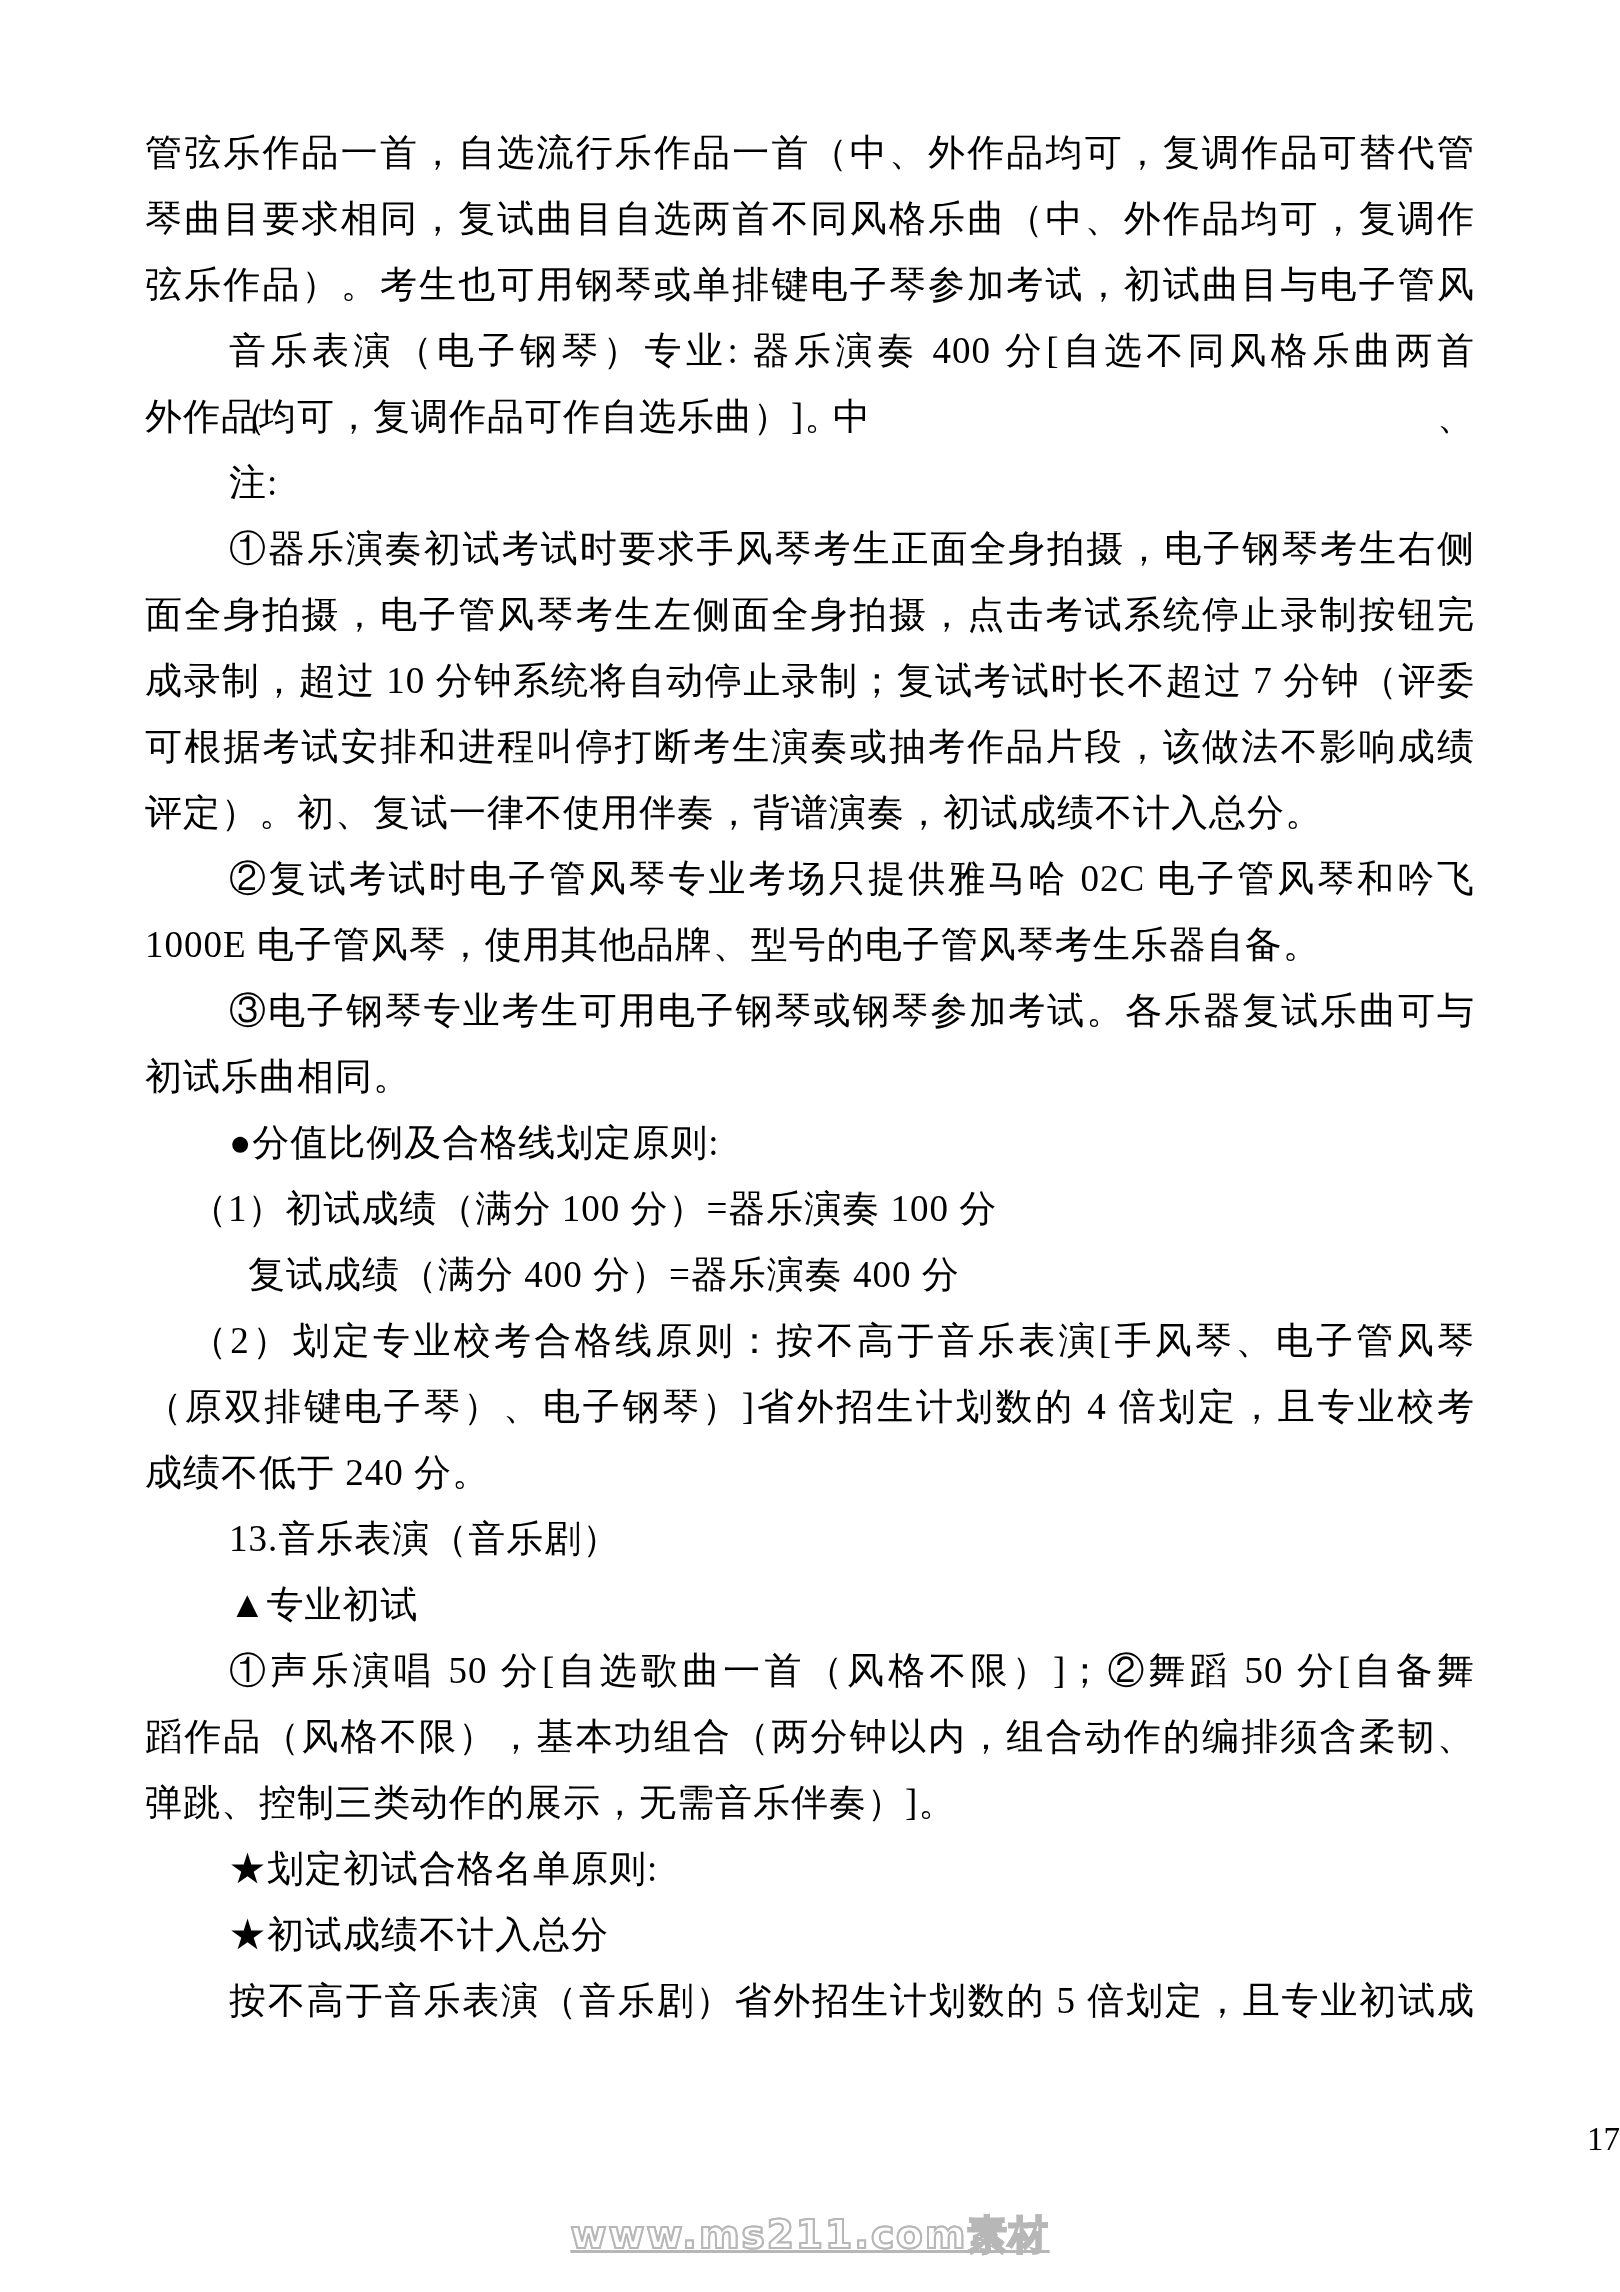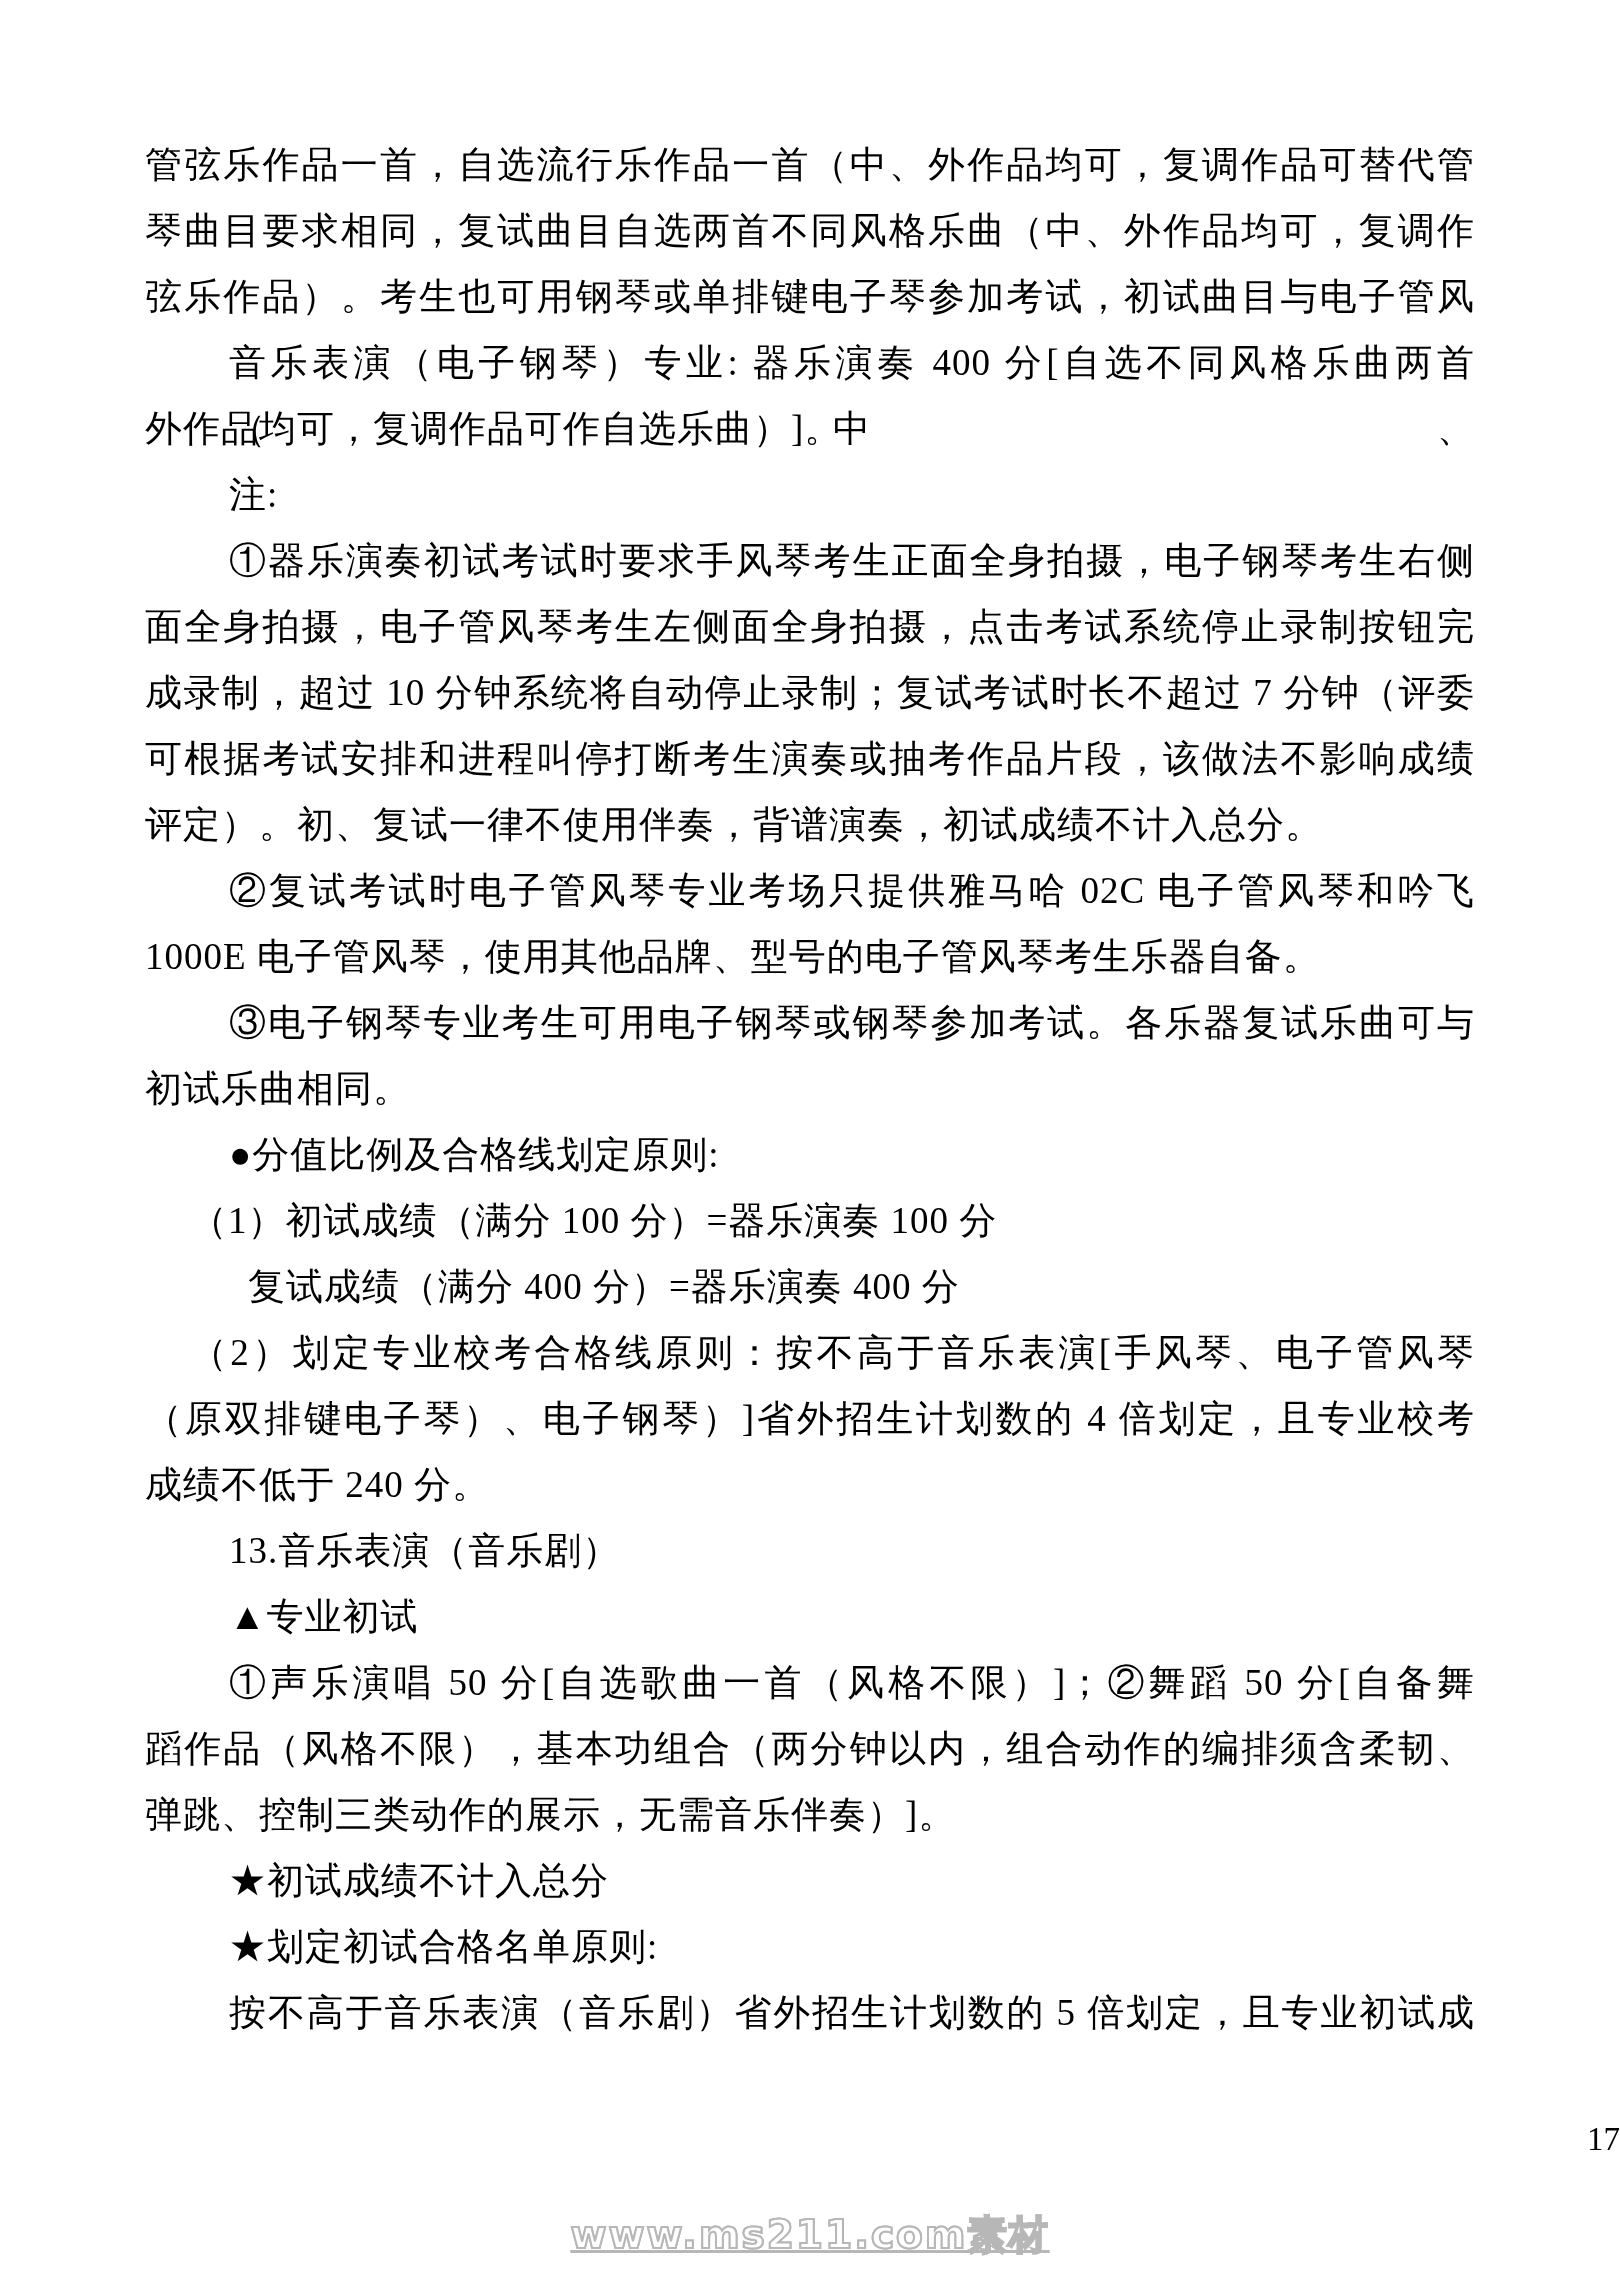--- a/index.html
+++ b/index.html
@@ -7,21 +7,21 @@
     position:relative;
     width:1620px; height:2293px;
     margin:0 auto;
     background:#ffffff;
     overflow:hidden;
     font-family:"Liberation Serif","DejaVu Serif",serif;
     color:#000000;
   }
   .text-body {
     position:absolute;
-    left:145px; top:132px;
+    left:145px; top:120px;
     width:1330px;
   }
   .line {
     height:66px;
     line-height:66px;
     font-size:37px;
     white-space:nowrap;
     letter-spacing:1px;
   }
   .line.just {
@@ -82,20 +82,20 @@
       <div class="line ind3"><span class="r">（1）初试成绩（满分 100 分）=器乐演奏 100 分</span></div>
       <div class="line ind2"><span class="r">复试成绩（满分 400 分）=器乐演奏 400 分</span></div>
       <div class="line just ind3"><span class="r">（2）划定专业校考合格线原则：按不高于音乐表演[手风琴、电子管风琴</span></div>
       <div class="line just"><span class="r">（原双排键电子琴）、电子钢琴）]省外招生计划数的 4 倍划定，且专业校考</span></div>
       <div class="line"><span class="r">成绩不低于 240 分。</span></div>
       <div class="line ind1"><span class="b">13.音乐表演（音乐剧）</span></div>
       <div class="line ind1"><span class="b">▲专业初试</span></div>
       <div class="line just ind1"><span class="r">①声乐演唱 50 分[自选歌曲一首（风格不限）]；②舞蹈 50 分[自备舞</span></div>
       <div class="line just"><span class="r">蹈作品（风格不限），基本功组合（两分钟以内，组合动作的编排须含柔韧、</span></div>
       <div class="line"><span class="r">弹跳、控制三类动作的展示，无需音乐伴奏）]。</span></div>
+      <div class="line ind1"><span class="b">★划定初试合格名单原则:</span></div>
       <div class="line ind1"><span class="b">★初试成绩不计入总分</span></div>
-      <div class="line ind1"><span class="b">★划定初试合格名单原则:</span></div>
       <div class="line just ind1"><span class="r">按不高于音乐表演（音乐剧）省外招生计划数的 5 倍划定，且专业初试成</span></div>
     </div>
   <div class="footer-pageno">17</div>
   <div class="watermark">www.ms211.com素材</div>
 </div>
 
 
 </body></html>

